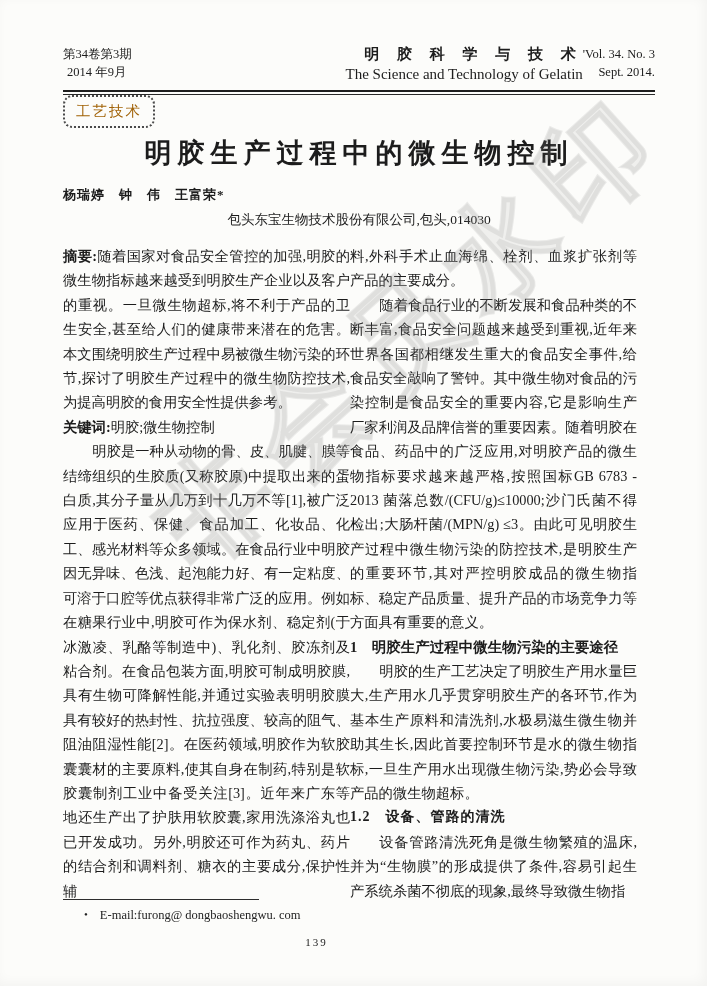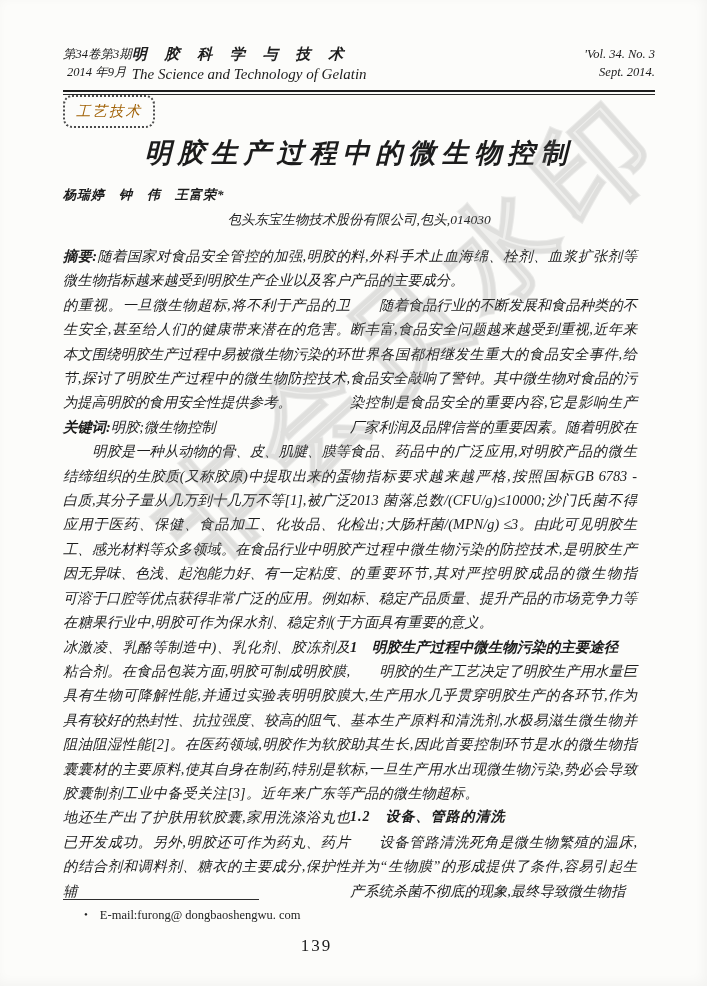--- a/index.html
+++ b/index.html
@@ -8,27 +8,27 @@
 
   .page {
     position:relative;
     width:707px; height:986px;
     margin:0 auto;
     background:#fcfcfa;
     color:#1c1c1c;
     overflow:hidden;
     box-shadow: inset -3px -3px 12px rgba(0,0,0,0.04);
   }
-  .inner { position:absolute; left:63px; top:45px; width:592px;font-style:italic; }
+  .inner { position:absolute; left:63px; top:45px; width:592px; }
 
   
   .jheader { display:flex; justify-content:space-between; align-items:flex-start; }
   .hdr-left  { font-size:12.5px; line-height:1.45; white-space:nowrap; }
   .hdr-left .l2 { padding-left:4px; }
-  .hdr-center { text-align:left; flex:1; }
+  .hdr-center { text-align:right; flex:1; }
   .journal-cn { font-size:15px; font-weight:bold; letter-spacing:7px; }
   .journal-en { font-size:15px; margin-top:2px; }
   .hdr-right { font-size:12.5px; line-height:1.45; text-align:right; white-space:nowrap; }
   .double-rule { margin-top:7px; height:5px;
     border-top:2.5px solid #1e1e1e; border-bottom:1.5px solid #2a2a2a; }
 
   
   .badge {
     display:inline-block; padding:5px 11px;
     border:2px dotted #4a4a4a; border-radius:9px;
@@ -50,21 +50,21 @@
   .abstract { margin-bottom:24px; }
   .keywords { margin-bottom:26px; }
   .indent { text-indent:2.05em; }
   .sec-h { font-size:14.5px; font-weight:bold; margin:0; line-height:24.4px; text-align:left; }
   .subsec-h { font-size:14px; font-weight:bold; margin:0; line-height:24.4px; letter-spacing:1px; text-align:left; }
 
   
   .foot-rule { position:absolute; left:63px; top:899px; width:196px; border-top:1.4px solid #2d2d2d; }
   .footnote { position:absolute; left:84px; top:908px; font-size:12.5px; color:#222; }
   .footnote .bullet { display:inline-block; margin-right:12px; font-size:11px; vertical-align:1px; }
-  .pageno { position:absolute; left:0; width:633px; top:936px; text-align:center; font-size:17px; letter-spacing:2px; }
+  .pageno { position:absolute; left:0; width:633px; top:936px; text-align:center; font-size:11px; letter-spacing:2px; }
 
   
   .watermark {
     position:absolute; left:-45px; top:255px; width:910px;
     text-align:center;
     transform:rotate(-42deg);
     font-size:112px; font-weight:bold; letter-spacing:16px;
     color:rgba(125,125,125,0.10);
     -webkit-text-stroke:2px rgba(125,125,125,0.14);
     pointer-events:none; z-index:3; white-space:nowrap;

